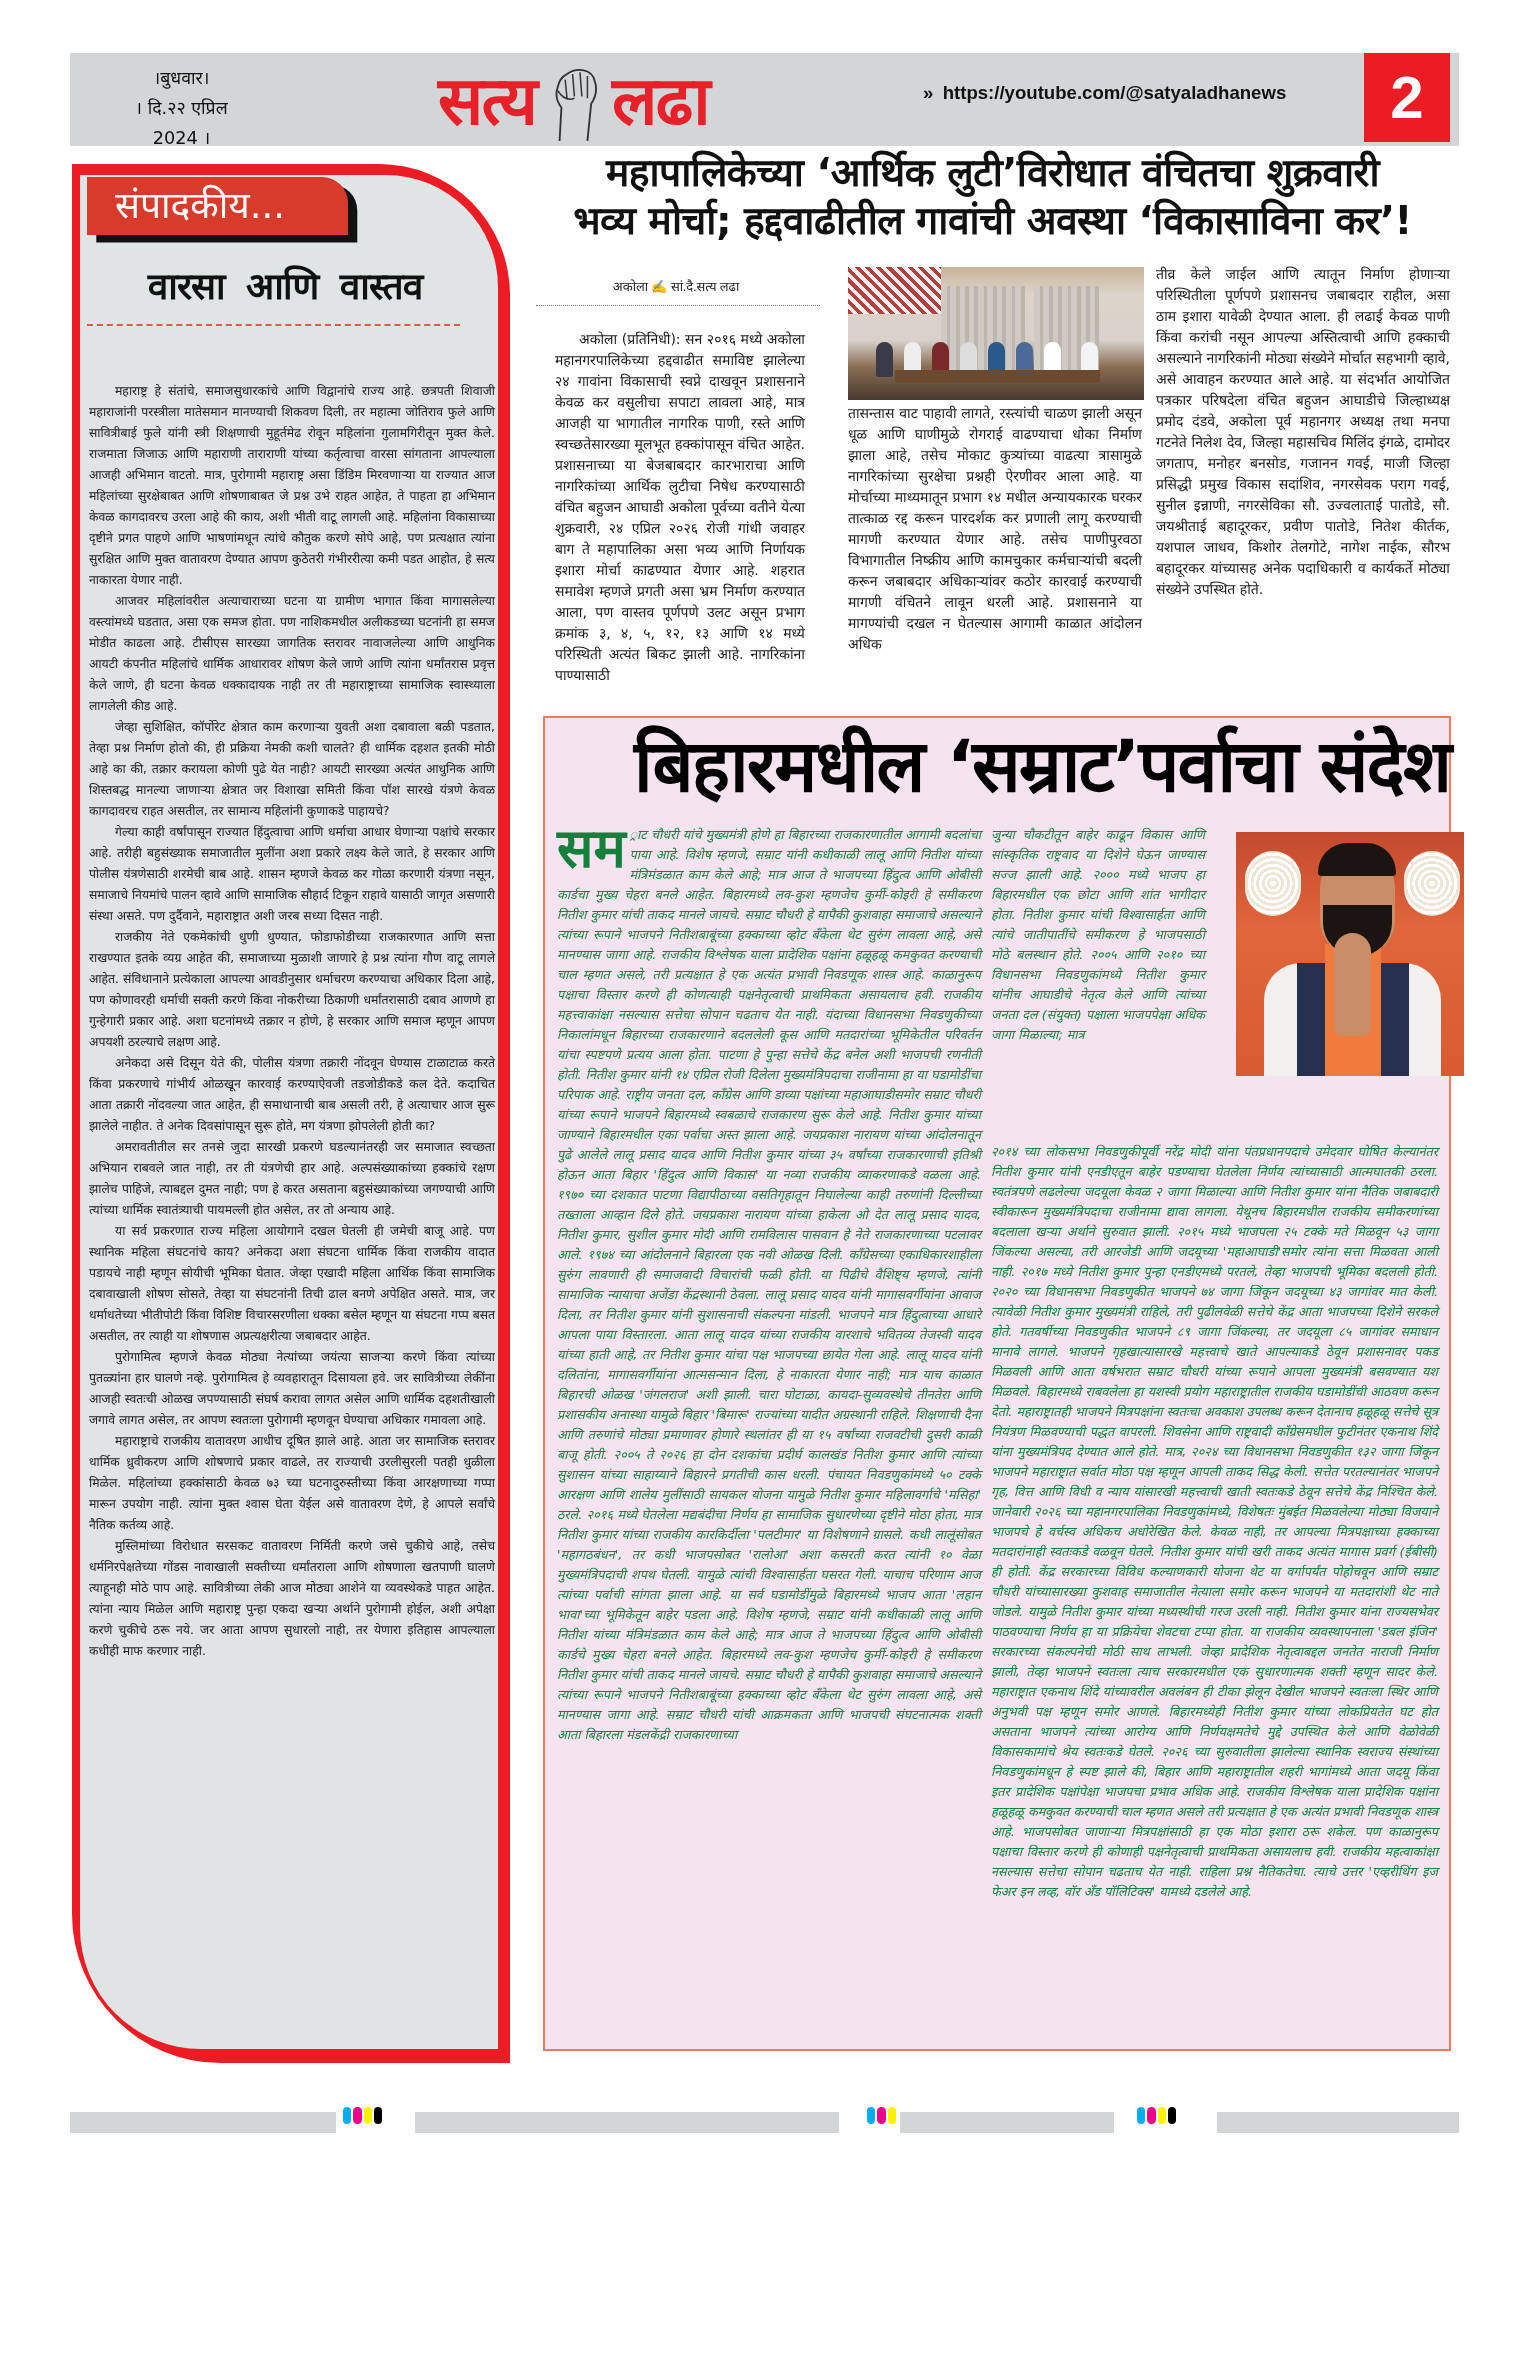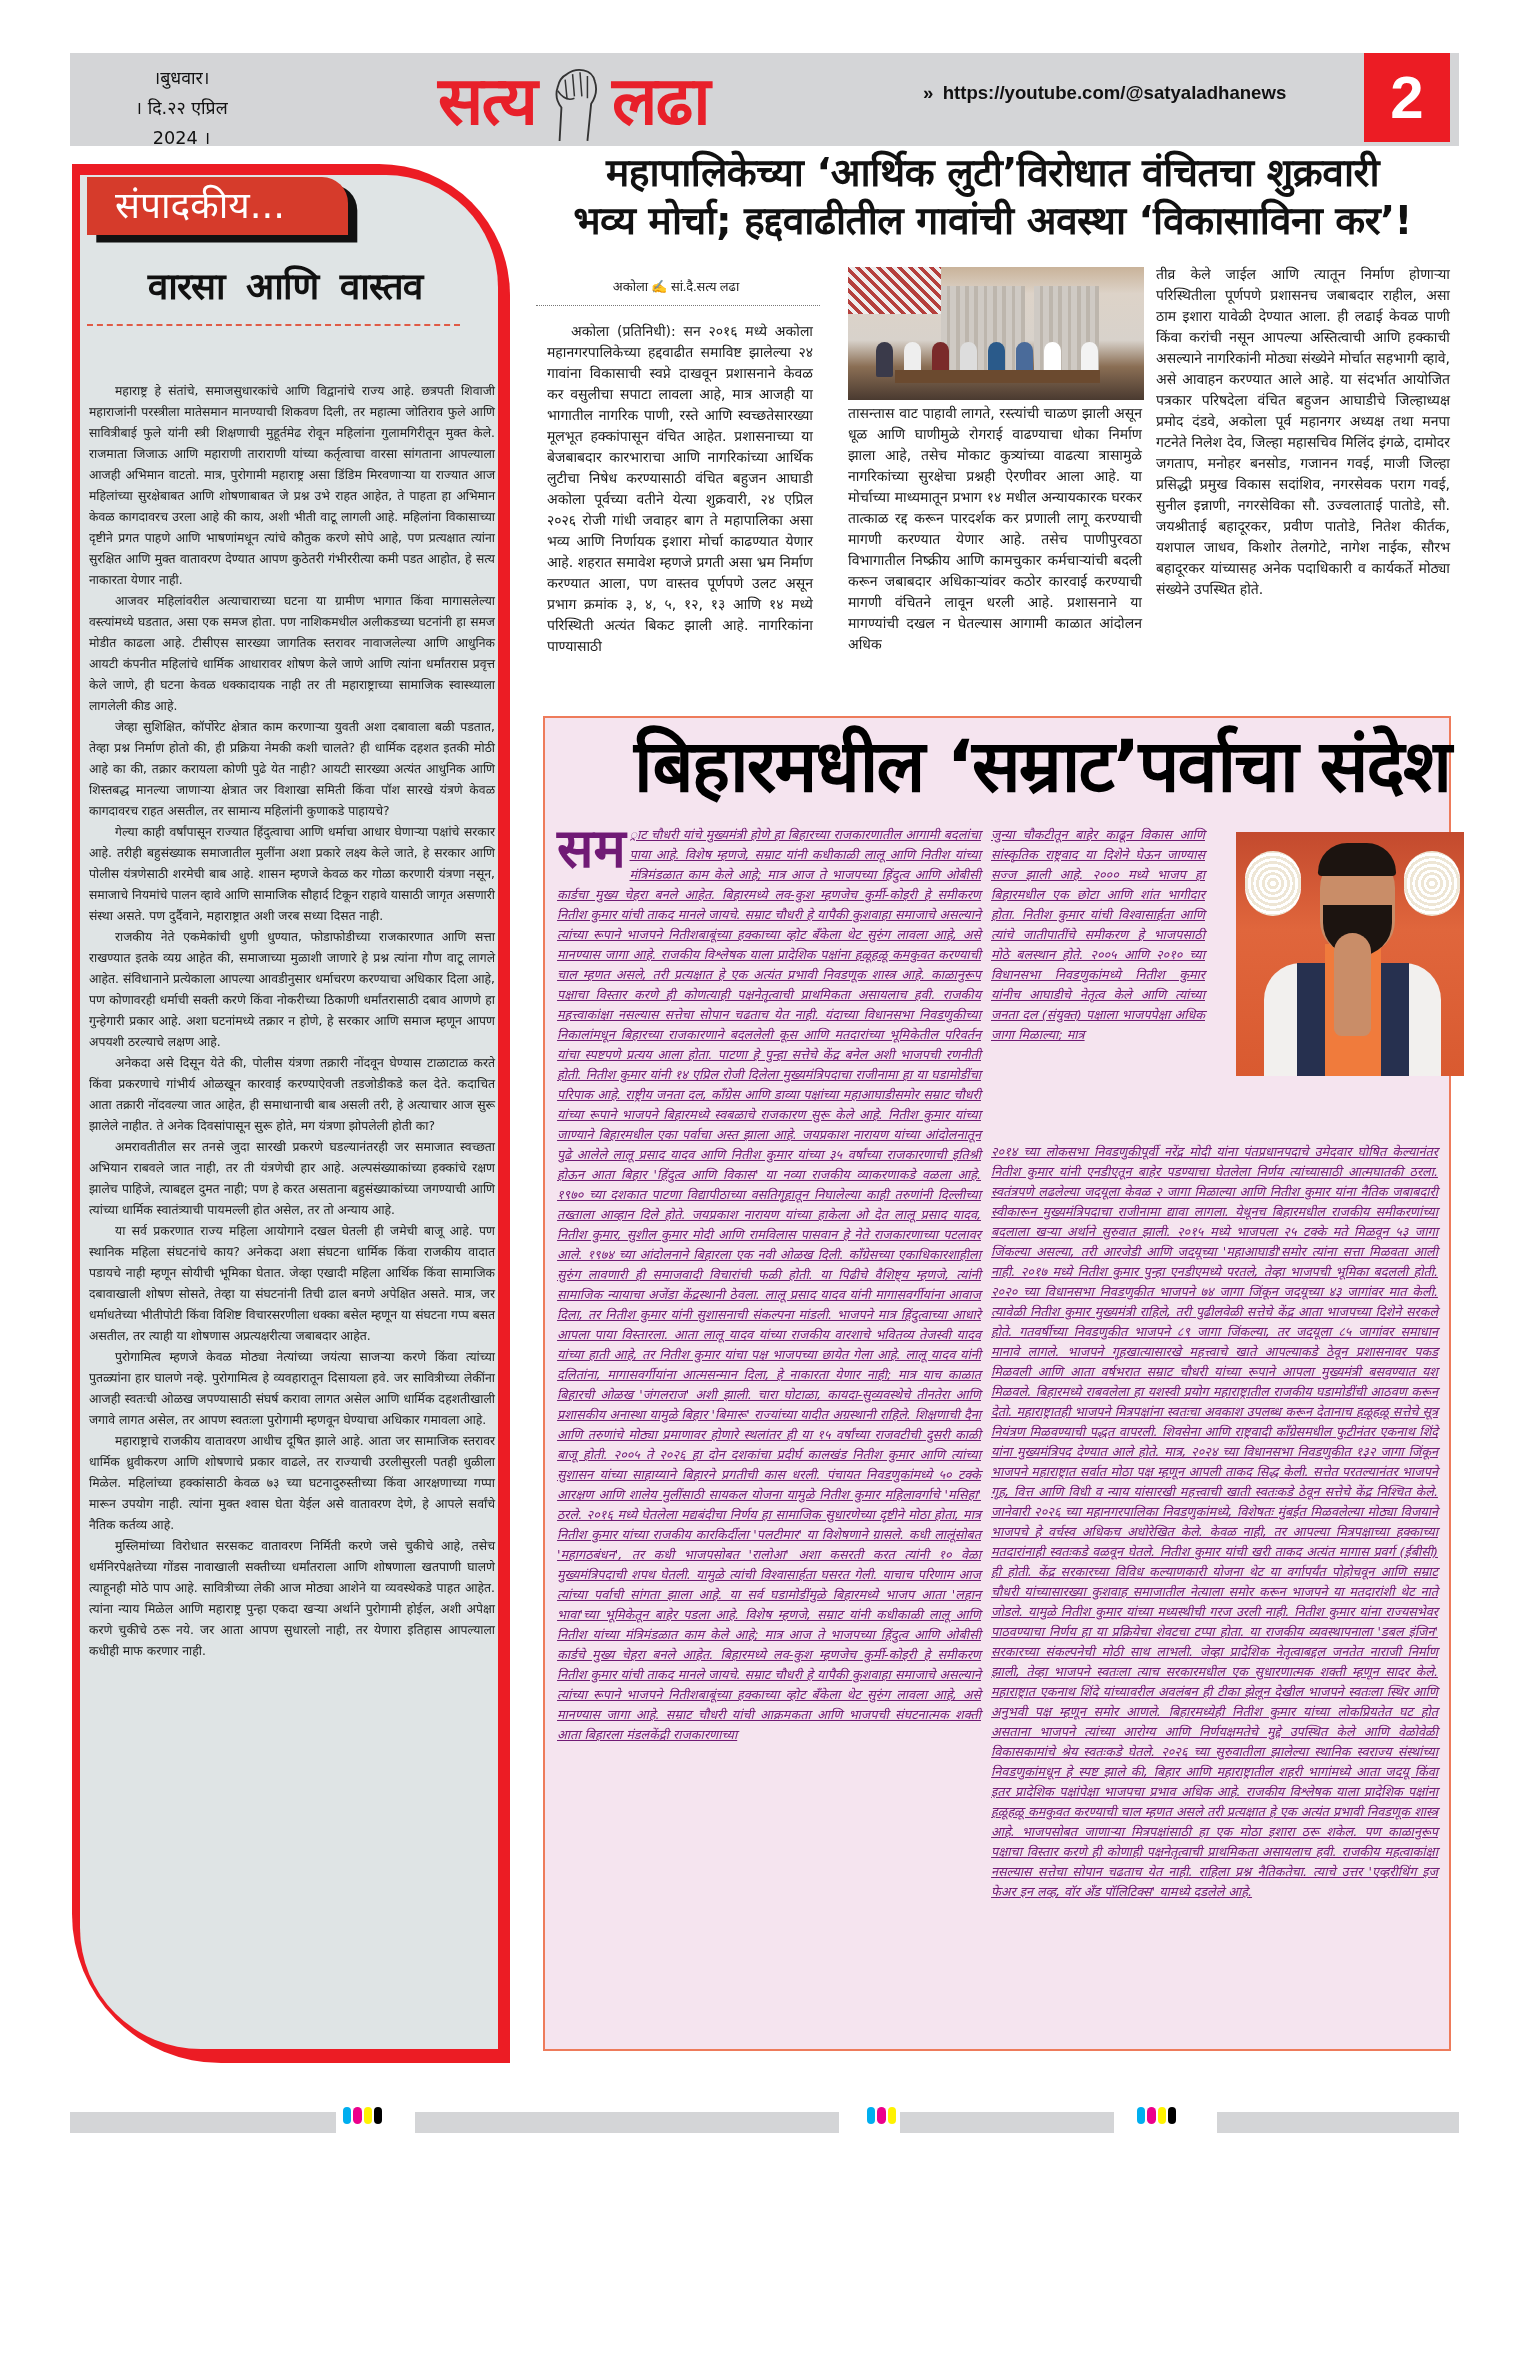--- a/index.html
+++ b/index.html
@@ -21,33 +21,33 @@
   .edit-rule{position:absolute;left:87px;top:324px;width:373px;border-top:2.8px dashed #e05a45;}
   .edit-body{position:absolute;left:89px;top:337px;width:406px;font-size:12.3px;line-height:21px;text-align:justify;color:#222;margin-top:44px;}
   .edit-body p{margin:0;text-indent:26px;}
 
   
   .h1{position:absolute;left:531px;top:149px;width:923px;text-align:center;font-size:39px;font-weight:bold;line-height:48px;color:#111;letter-spacing:-0.5px;}
   .byline{position:absolute;left:536px;top:277px;width:280px;text-align:center;font-size:13px;color:#222;font-family:Liberation Serif, serif;}
   .byline-rule{position:absolute;left:536px;top:305px;width:284px;border-top:0.9px dotted #777;}
   .col{position:absolute;font-size:14px;line-height:21px;text-align:justify;color:#1a1a1a;}
   .col1{left:539px;top:313px;width:282px;}
-  .col1 p{margin:8px;text-indent:24px;}
+  .col1 p{margin:16px;text-indent:24px;}
   .col2{left:848px;top:403px;width:294px;}
   .col3{left:1156px;top:264px;width:294px;}
   .photo1{position:absolute;left:848px;top:267px;width:296px;height:133px;background:linear-gradient(180deg,#c9b39a 0%,#ddd3c8 20%,#d8d2cb 55%,#8a6e54 75%,#4a3a30 100%);overflow:hidden;}
   .photo1 .curt{position:absolute;top:18.6px;height:84px;background:repeating-linear-gradient(90deg,#cfcac4 0 5.6px,#bdb6ad 5.6px 9.3px);}
   .photo1 .arch{position:absolute;left:0;top:0;width:93px;height:47px;background:repeating-linear-gradient(45deg,#b5403d 0 3.7px,#eee 3.7px 7.5px);}
   .photo1 .table{position:absolute;left:47px;top:103px;width:205px;height:13px;background:#6b4a2f;}
   .photo1 .ppl{position:absolute;top:75px;width:17px;height:35px;border-radius:8.4px 8.4px 1.9px 1.9px;}
 
   
   .feat{position:absolute;left:543px;top:716px;width:908px;height:1335px;background:#f5e4ef;border:2.8px solid #ee7b5b;box-sizing:border-box;}
   .feat-title{position:absolute;left:555px;top:720px;width:895px;text-align:right;font-size:72px;font-weight:bold;color:#000;letter-spacing:-1.9px;line-height:93px;}
-  .feat-body{position:absolute;font-style:italic;font-size:12.7px;line-height:20px;text-align:justify;color:#701a75;text-decoration:underline;}
+  .feat-body{position:absolute;font-style:italic;font-size:12.7px;line-height:20px;text-align:justify;color:#15803d;}
   .fb1{left:557px;top:825px;width:424px;}
   .fb2{left:991px;top:825px;width:214px;}
   .fb3{left:991px;top:1142px;width:447px;}
   .dropcap{float:left;font-size:54px;line-height:47px;font-weight:bold;font-style:normal;margin:0 3.7px 0 0;}
   .photo2{position:absolute;left:1236px;top:832px;width:228px;height:244px;background:linear-gradient(180deg,#c34a2e 0%,#e0663c 40%,#d95a30 100%);overflow:hidden;}
   .photo2 .face{position:absolute;left:84px;top:18.6px;width:75px;height:103px;background:#c98d68;border-radius:37px 37px 33px 33px;}
   .photo2 .beard{position:absolute;left:87px;top:73px;width:69px;height:51px;background:#1c1410;border-radius:0 0 33px 33px;}
   .photo2 .hair{position:absolute;left:82px;top:11.2px;width:78px;height:33px;background:#1c1410;border-radius:37px 37px 4.7px 4.7px;}
   .photo2 .body{position:absolute;left:28px;top:131px;width:177px;height:121px;background:#f2f0ee;border-radius:37px 37px 0 0;}
   .photo2 .vest{position:absolute;left:61px;top:131px;width:112px;height:121px;background:#26304f;}

